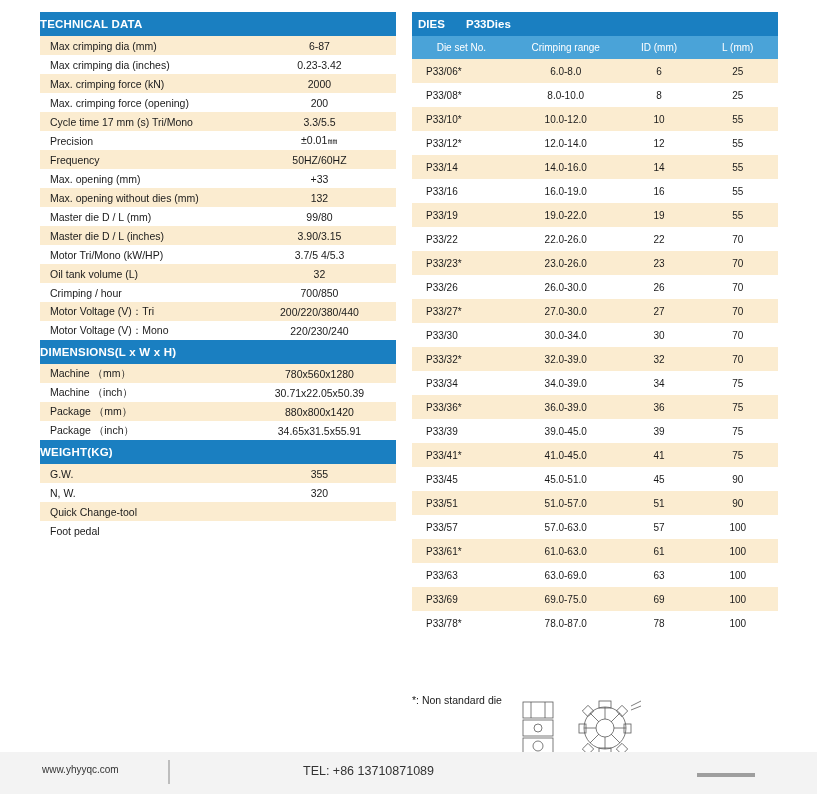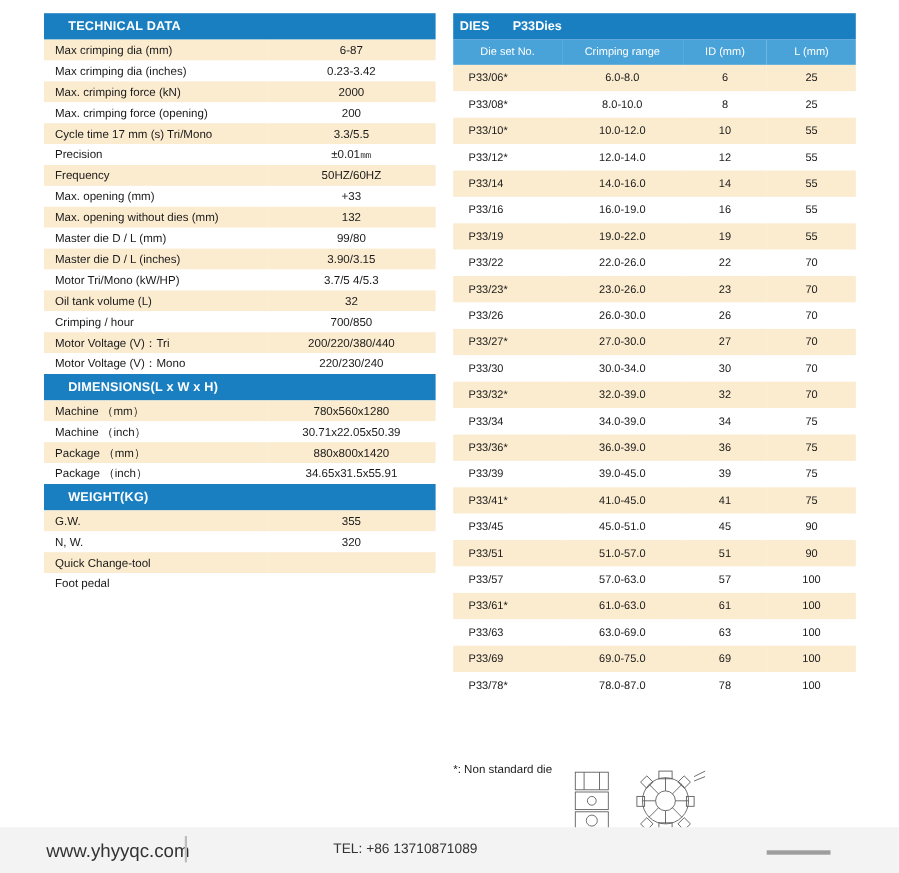--- a/index.html
+++ b/index.html
@@ -18,21 +18,21 @@
   .left-col{position:absolute;left:40px;top:12px;width:356px;}
   .right-col{position:absolute;left:412px;top:12px;width:366px;}
 
   table{border-collapse:collapse;width:100%;}
 
   .section-head td{
     background:#1a7fc1;
     color:#ffffff;
     font-size:11.5px;
     font-weight:bold;
-    padding:6px 22px;
+    padding:6px 0;
     letter-spacing:.2px;
   }
   .spec-row td{
     padding:2px 10px;
     font-size:10.5px;
     height:15px;
     vertical-align:middle;
   }
   .spec-row.alt td{background:#fbecd0;}
   .spec-row.plain td{background:#ffffff;}
@@ -63,21 +63,21 @@
   .note{
     position:absolute;left:412px;top:694px;font-size:10.5px;color:#1a1a1a;
   }
 
   
   .footer{
     position:absolute;left:0;top:752px;width:817px;height:42px;
     background:#f3f3f3;
   }
   .footer .site{
-    position:absolute;left:42px;top:12px;font-size:17px;color:#333;
+    position:absolute;left:42px;top:12px;font-size:10px;color:#333;
   }
   .footer .divider{
     position:absolute;left:168px;top:8px;width:2px;height:24px;background:#bdbdbd;
   }
   .footer .tel{
     position:absolute;left:303px;top:12px;font-size:12.5px;color:#333;
   }
   .footer .bar{
     position:absolute;left:697px;top:21px;width:58px;height:4px;background:#9e9e9e;
   }

